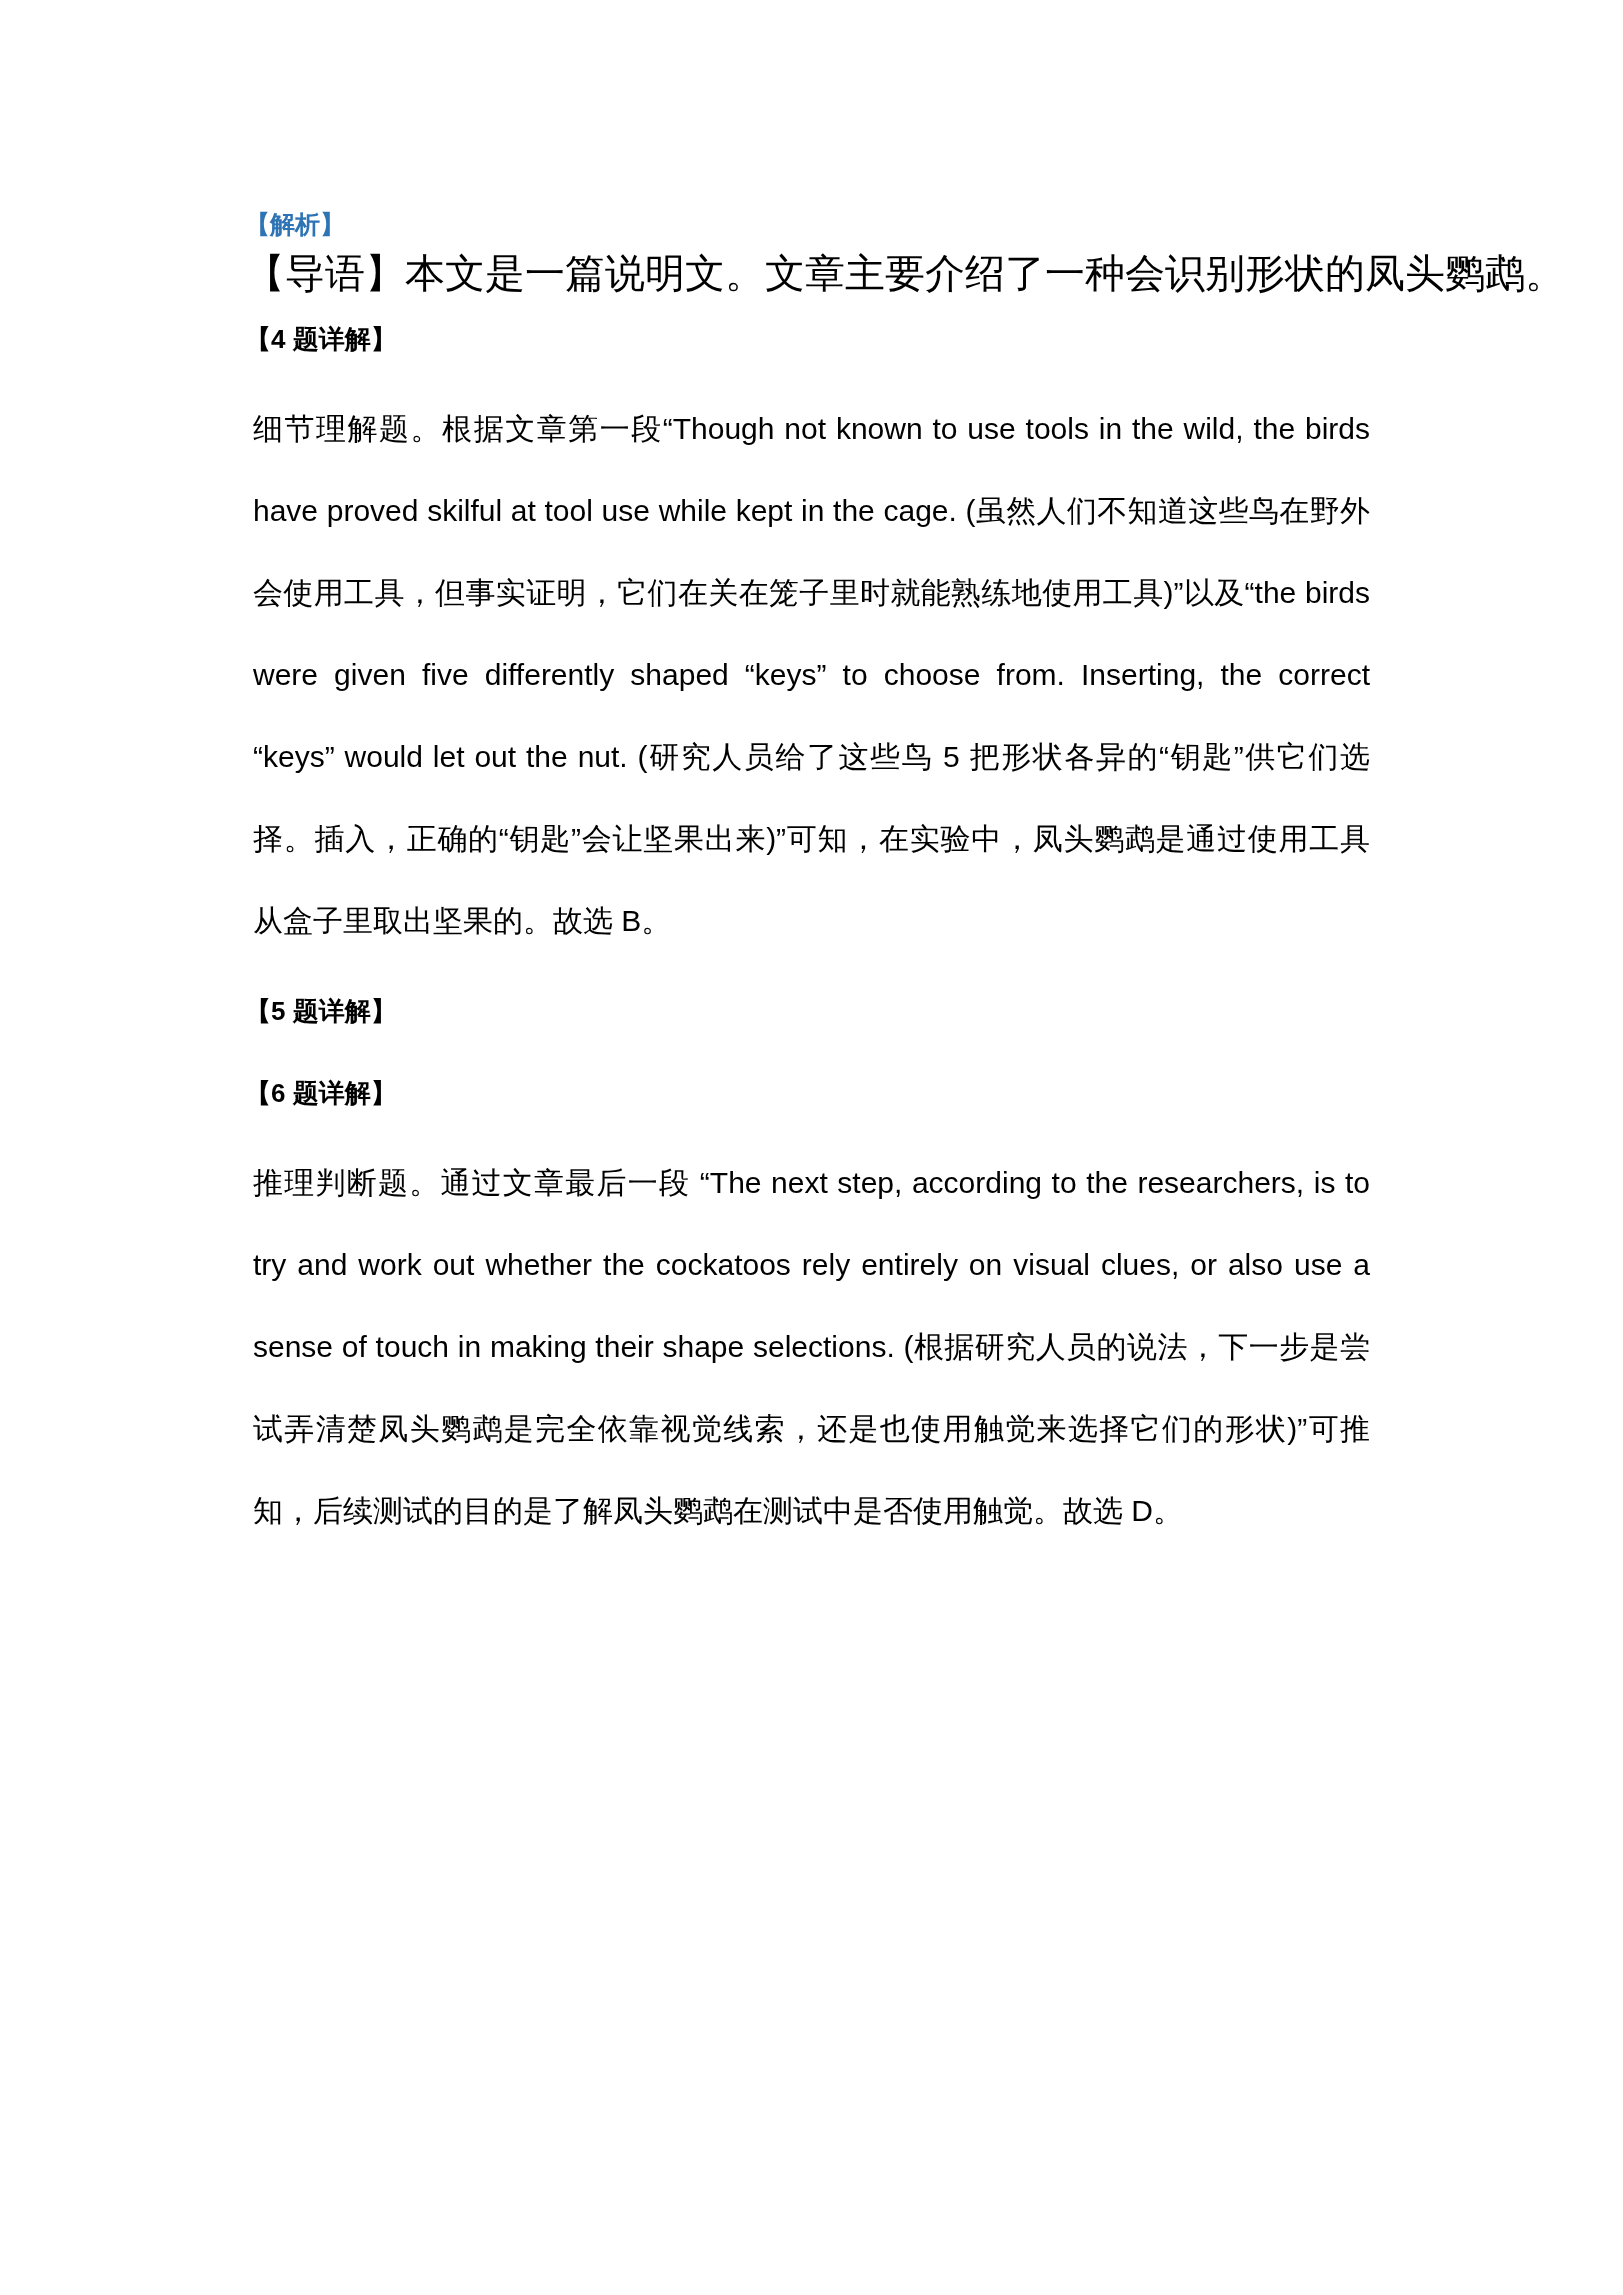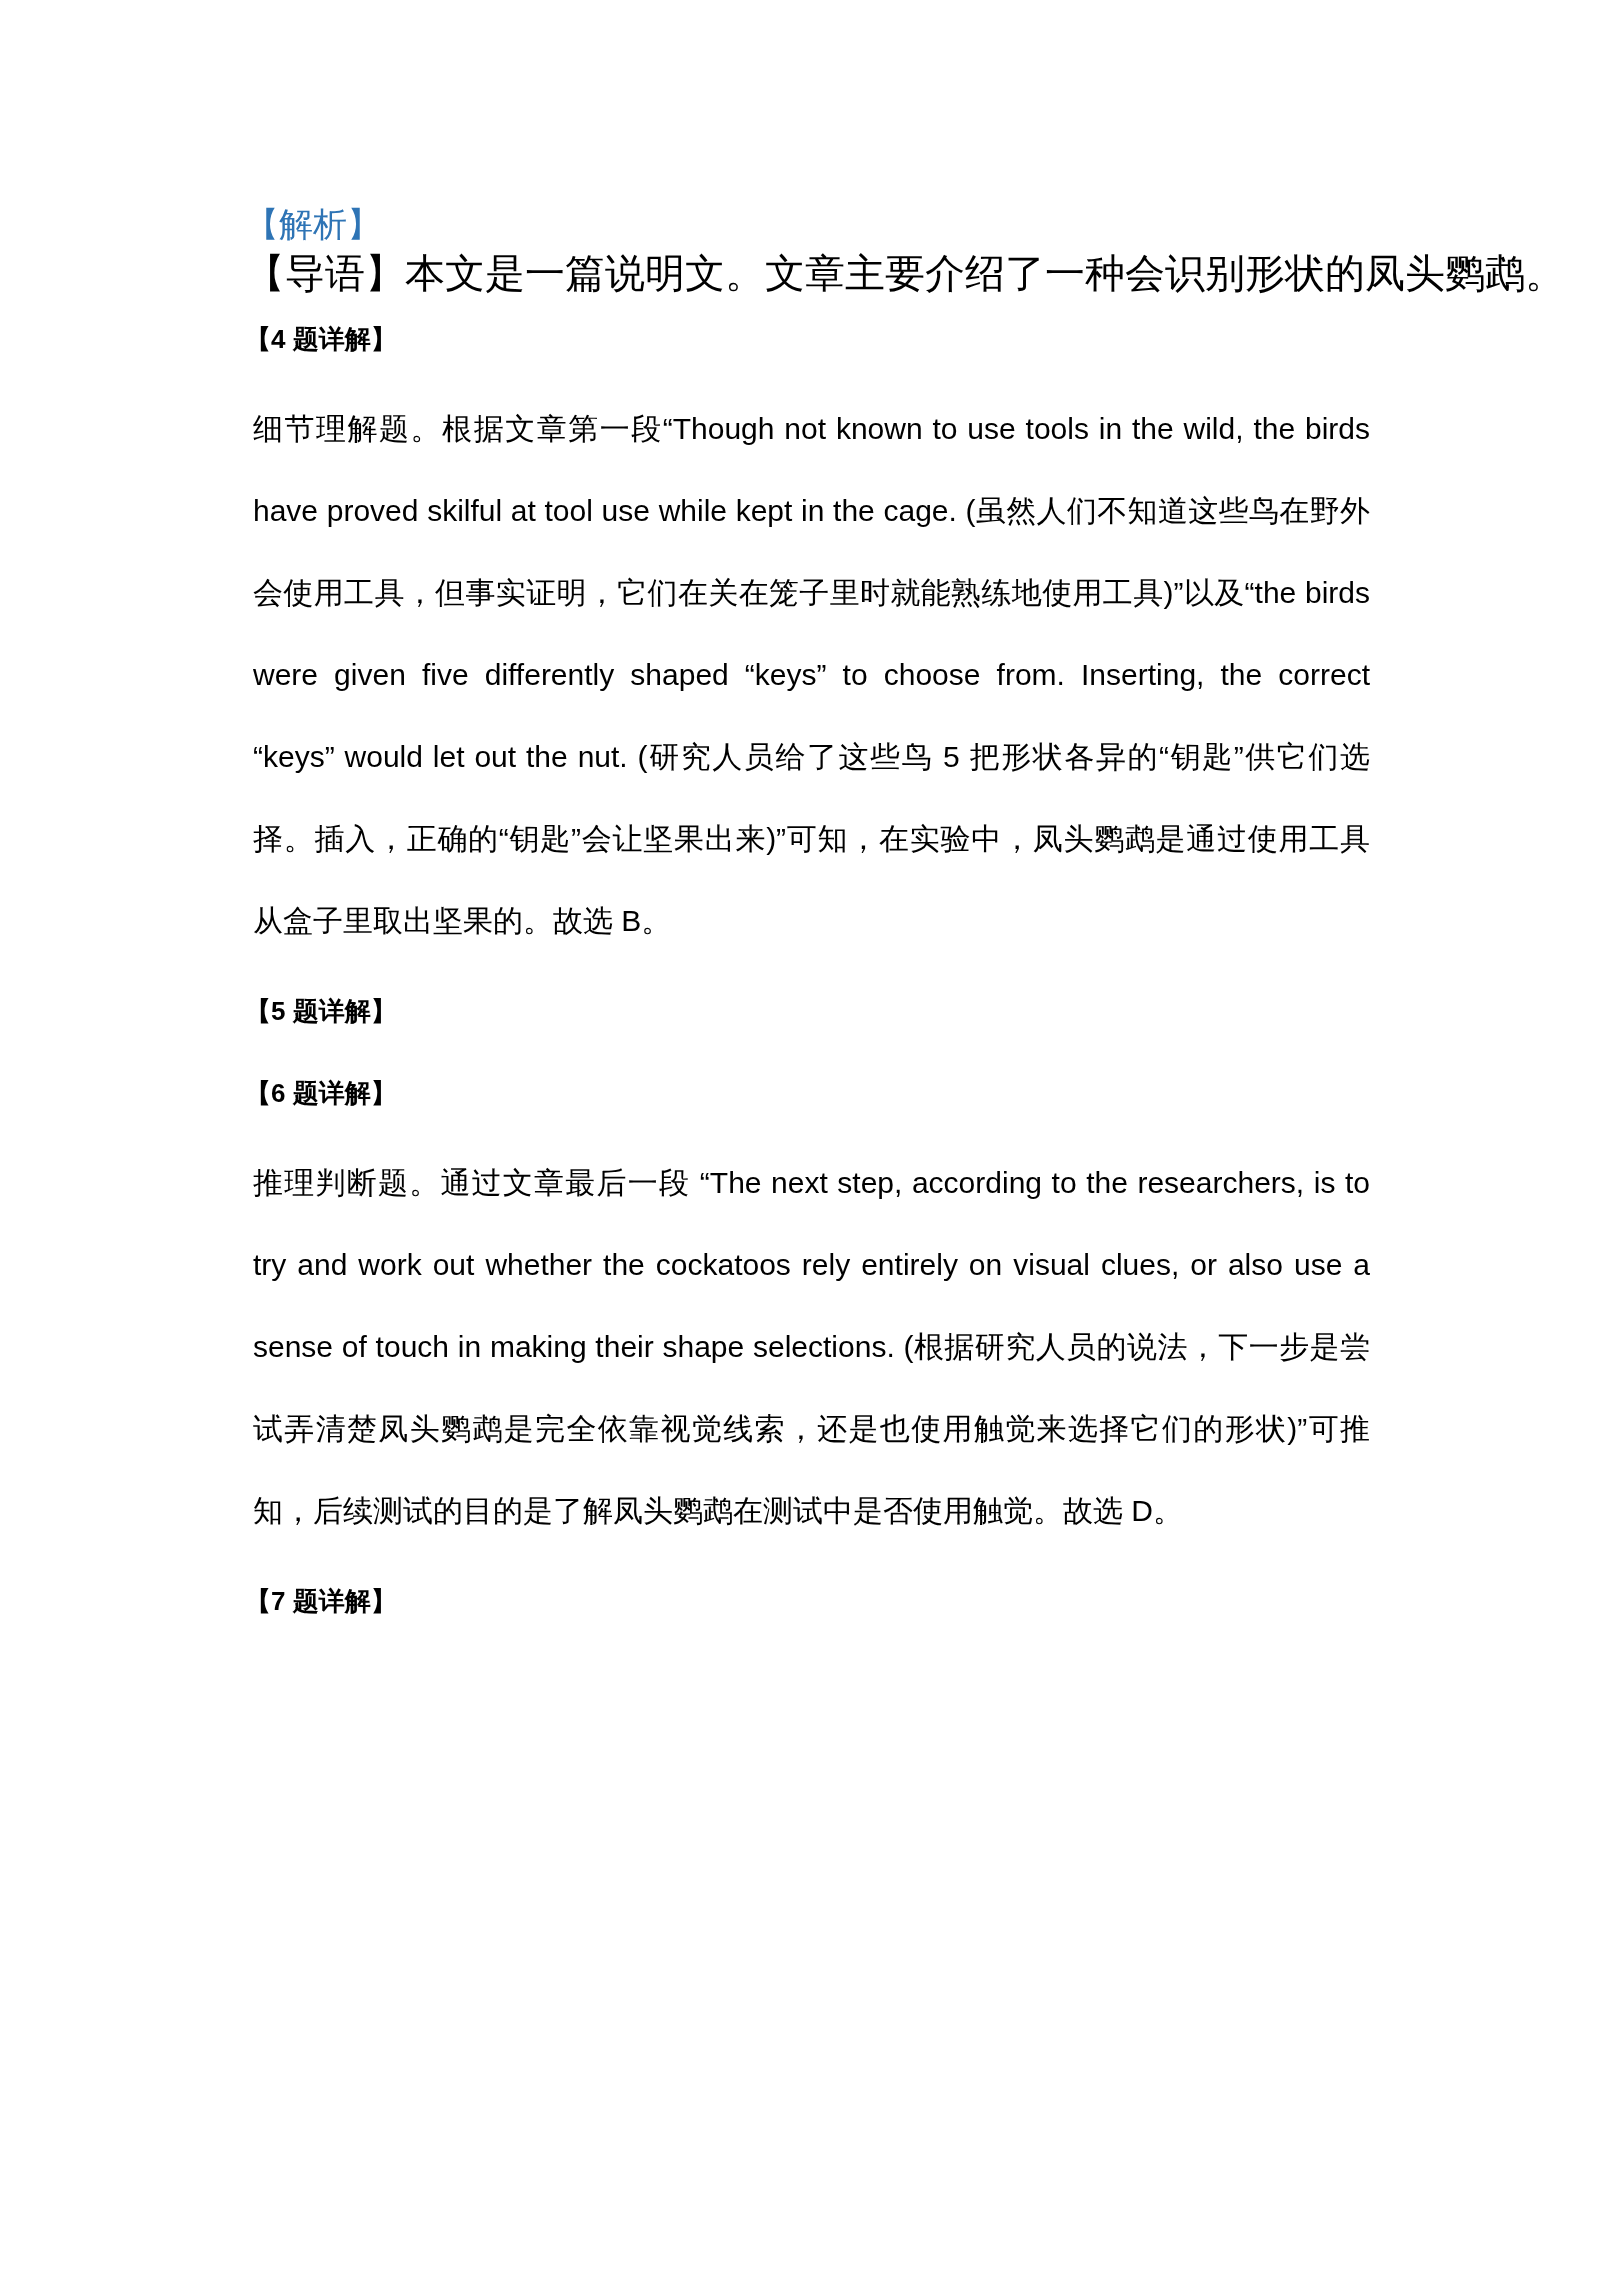--- a/index.html
+++ b/index.html
@@ -18,23 +18,23 @@
       font-family: "Liberation Sans", "DejaVu Sans", serif;
       overflow: hidden;
     }
     .tight-line {
       font-size: 40px;
       line-height: 49px;
       margin: 0;
       white-space: nowrap;
     }
     .analysis-heading {
-      font-weight: normal;
+      font-weight: bold;
       color: #2e74b5;
-      font-size: 34px;
+      font-size: 25px;
     }
     .intro-line {
       color: #000000;
     }
     .sec-heading {
       font-size: 26px;
       font-weight: bold;
       line-height: 82px;
       margin: 0;
       color: #000000;
@@ -60,16 +60,15 @@
   <p class="tight-line intro-line">【导语】本文是一篇说明文。文章主要介绍了一种会识别形状的凤头鹦鹉。</p>
 
   <h2 class="sec-heading">【4 题详解】</h2>
   <p class="body-para">细节理解题。根据文章第一段“Though not known to use tools in the wild, the birds have proved skilful at tool use while kept in the cage. (虽然人们不知道这些鸟在野外会使用工具，但事实证明，它们在关在笼子里时就能熟练地使用工具)”以及“the birds were given five differently shaped “keys” to choose from. Inserting, the correct “keys” would let out the nut. (研究人员给了这些鸟 5 把形状各异的“钥匙”供它们选择。插入，正确的“钥匙”会让坚果出来)”可知，在实验中，凤头鹦鹉是通过使用工具从盒子里取出坚果的。故选 B。</p>
 
   <h2 class="sec-heading">【5 题详解】</h2>
 
   <h2 class="sec-heading">【6 题详解】</h2>
   <p class="body-para">推理判断题。通过文章最后一段 “The next step, according to the researchers, is to try and work out whether the cockatoos rely entirely on visual clues, or also use a sense of touch in making their shape selections. (根据研究人员的说法，下一步是尝试弄清楚凤头鹦鹉是完全依靠视觉线索，还是也使用触觉来选择它们的形状)”可推知，后续测试的目的是了解凤头鹦鹉在测试中是否使用触觉。故选 D。</p>
 
-  <h2 class="sec-heading">【7 题详解】</h2>
 
 </div>
 
 
 </body></html>

